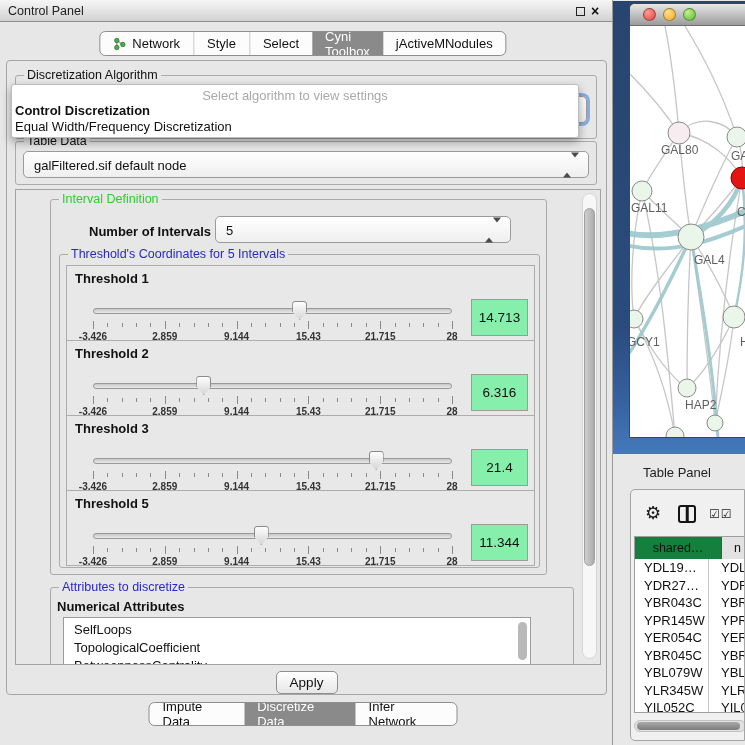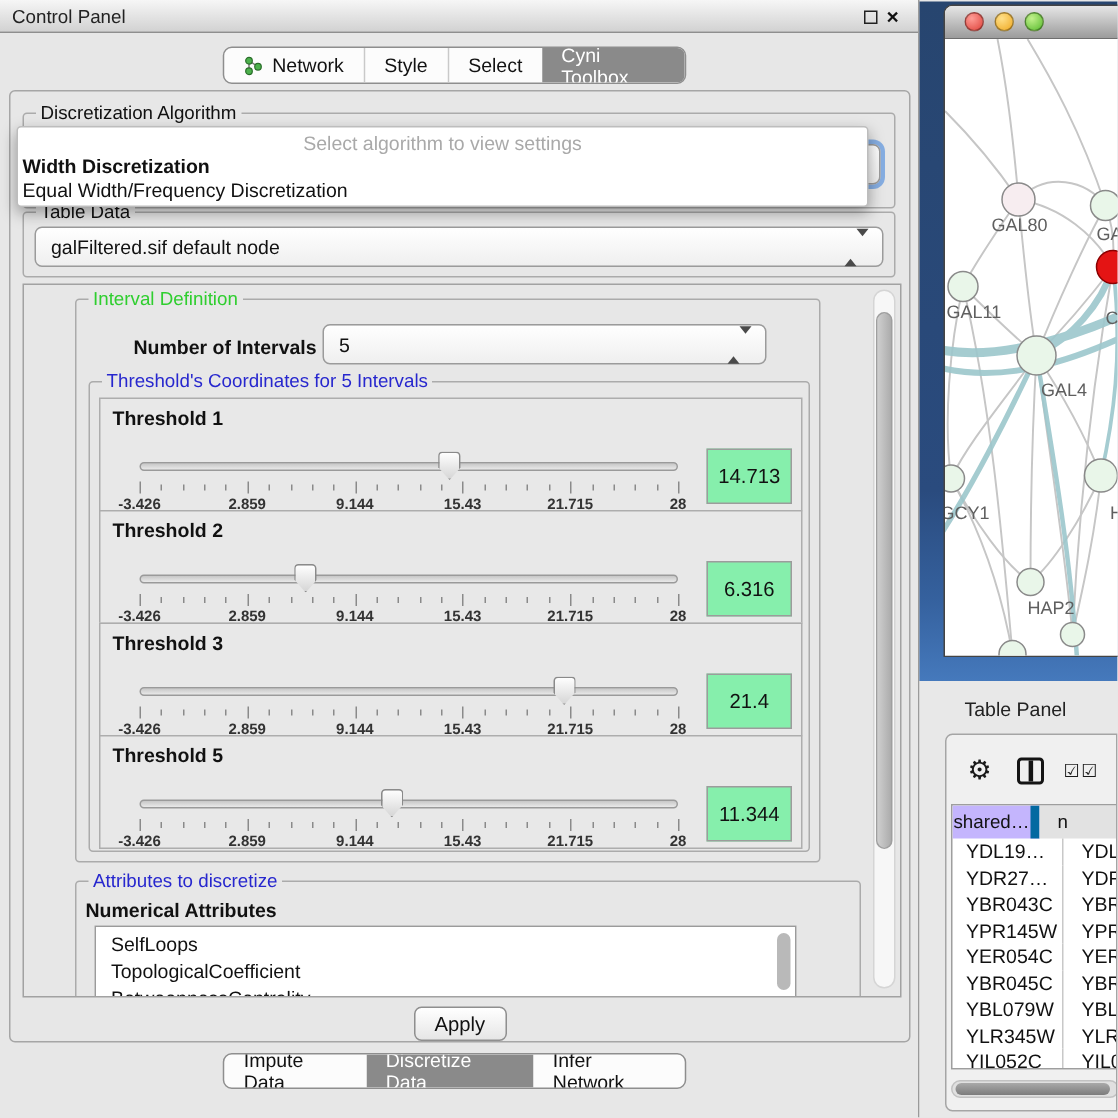--- a/index.html
+++ b/index.html
@@ -108,21 +108,21 @@
   #tp-title { position:absolute; left:30px; top:11px; font-size:13px; color:#222; }
   #tp-panel { position:absolute; left:17px; top:35px; width:115px; height:252px; background:#F0F0F0;
     border:1px solid #A5A5A5; border-radius:5px 0 0 5px; overflow:hidden; }
   #gear-ico { position:absolute; left:14px; top:12px; font-size:18px; color:#1A1A1A; }
   #split-ico { position:absolute; left:47px; top:15px; width:18px; height:18px; border:2.5px solid #141414; border-radius:3px; }
   #split-ico:after { content:""; position:absolute; left:50%; top:0; width:2.5px; height:100%; background:#141414; transform:translateX(-50%); }
   #checks-ico { position:absolute; left:78px; top:17px; font-size:12px; letter-spacing:1px; color:#1A1A1A; }
 
   #tp-table { position:absolute; left:3px; top:46px; width:112px; height:177px; background:#FFF; border:1px solid #9E9E9E; overflow:hidden; }
   .th-row { display:flex; height:22px; font-size:12.5px; }
-  .th-c1 { width:58px; background:#c4b5fd; border-right:6px solid #0369a1; display:flex; align-items:center; justify-content:center; }
+  .th-c1 { width:87px; background:#15803d; border-right:1px solid #0369a1; display:flex; align-items:center; justify-content:center; }
   .th-c2 { flex:1; background:#E2E2E2; display:flex; align-items:center; padding-left:12px; }
   .t-row { display:flex; height:17.5px; font-size:13px; }
   .t-c1 { width:73px; padding-left:9px; display:flex; align-items:center; white-space:nowrap; overflow:hidden; }
   .t-c2 { flex:1; border-left:1px solid #C8C8C8; padding-left:12px; display:flex; align-items:center; white-space:nowrap; overflow:hidden; }
 
   #hscroll { position:absolute; left:3px; top:230px; width:112px; height:12px; background:#E0E0E0; border:1px solid #C2C2C2; border-radius:7px; }
   #hscroll .thumb-h { position:absolute; left:2px; top:1px; width:103px; height:8px; border-radius:4px;
     background:linear-gradient(#A9A9A9,#7C7C7C); }
 
   svg text { font-family:"Liberation Sans", sans-serif; }
@@ -151,34 +151,37 @@
     </div>
     <div class="tab">
         <span>Style</span>
       </div>
     <div class="tab">
         <span>Select</span>
       </div>
     <div class="tab sel">
         <span>Cyni Toolbox</span>
       </div>
+    <div class="tab">
+        <span>jActiveMNodules</span>
+      </div>
   </div>
 
   <div id="main-panel">
 
     <div class="group" style="left:8px; top:14px; width:582px; height:64px;">
       <span class="glabel">Discretization Algorithm</span>
     </div>
     <div class="combo" id="algo-combo-behind">
       <span class="spin"><span class="up"></span><span class="dn"></span></span>
     </div>
 
     <div id="algo-popup">
       <div class="popup-prompt">Select algorithm to view settings</div>
-      <div class="popup-item first">Width Discretization</div>
+      <div class="popup-item first">Control Discretization</div>
       <div class="popup-item">Equal Width/Frequency Discretization</div>
     </div>
 
     <div class="group" style="left:8px; top:80px; width:582px; height:44px;">
       <span class="glabel">Table Data</span>
     </div>
     <div class="combo" style="left:16px; top:90px; width:566px; height:27px;">
       <span class="cb-text">galFiltered.sif default node</span>
       <span class="spin"><span class="up"></span><span class="dn"></span></span>
     </div>

